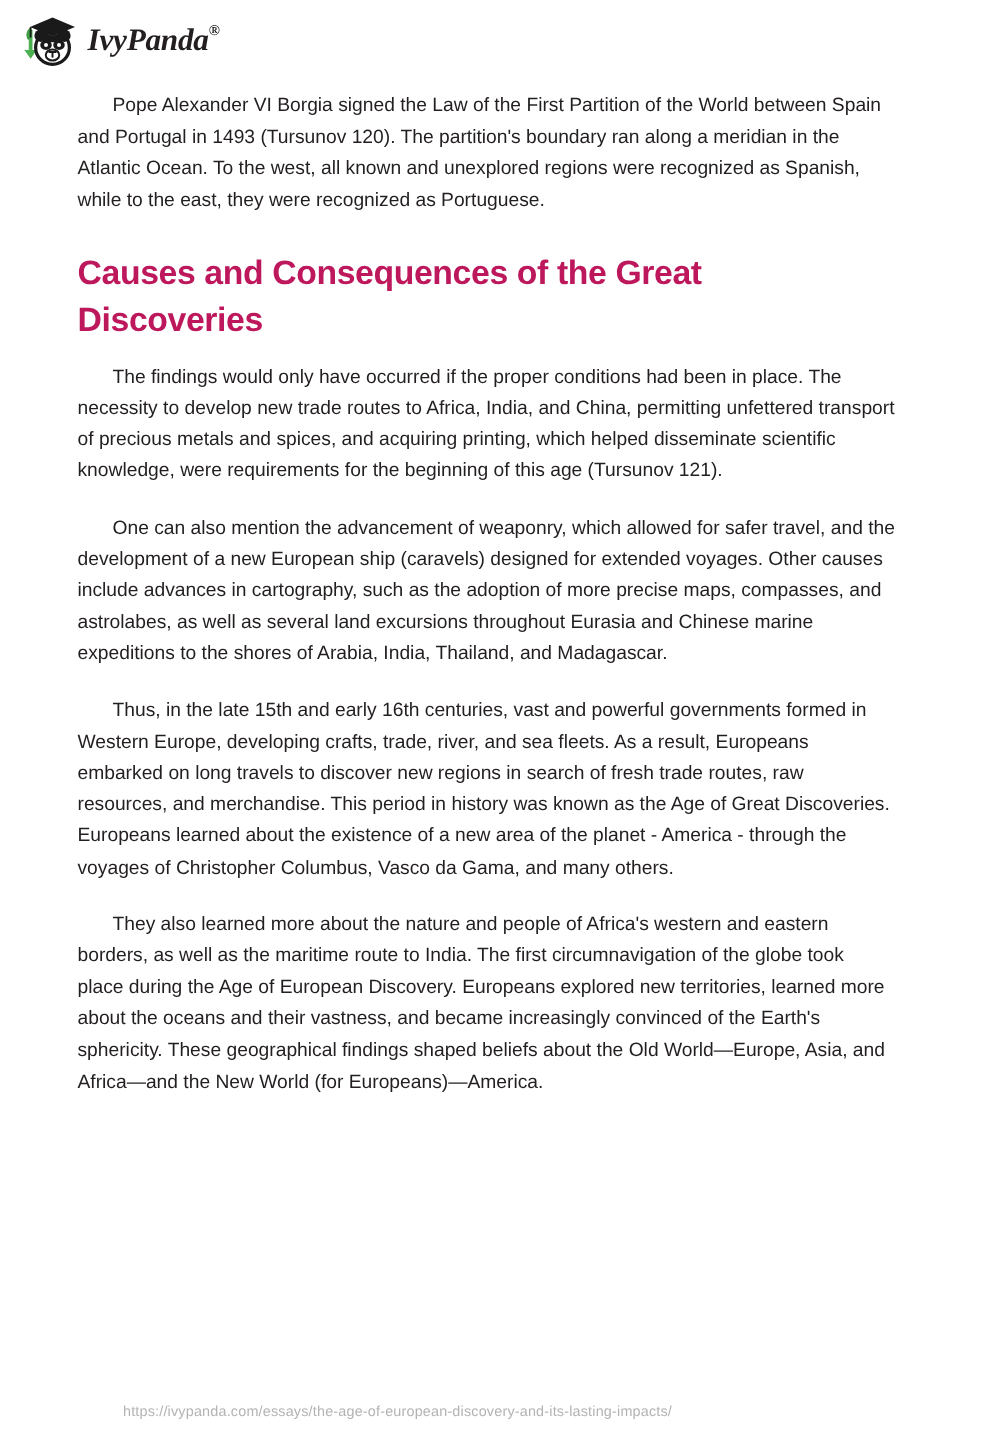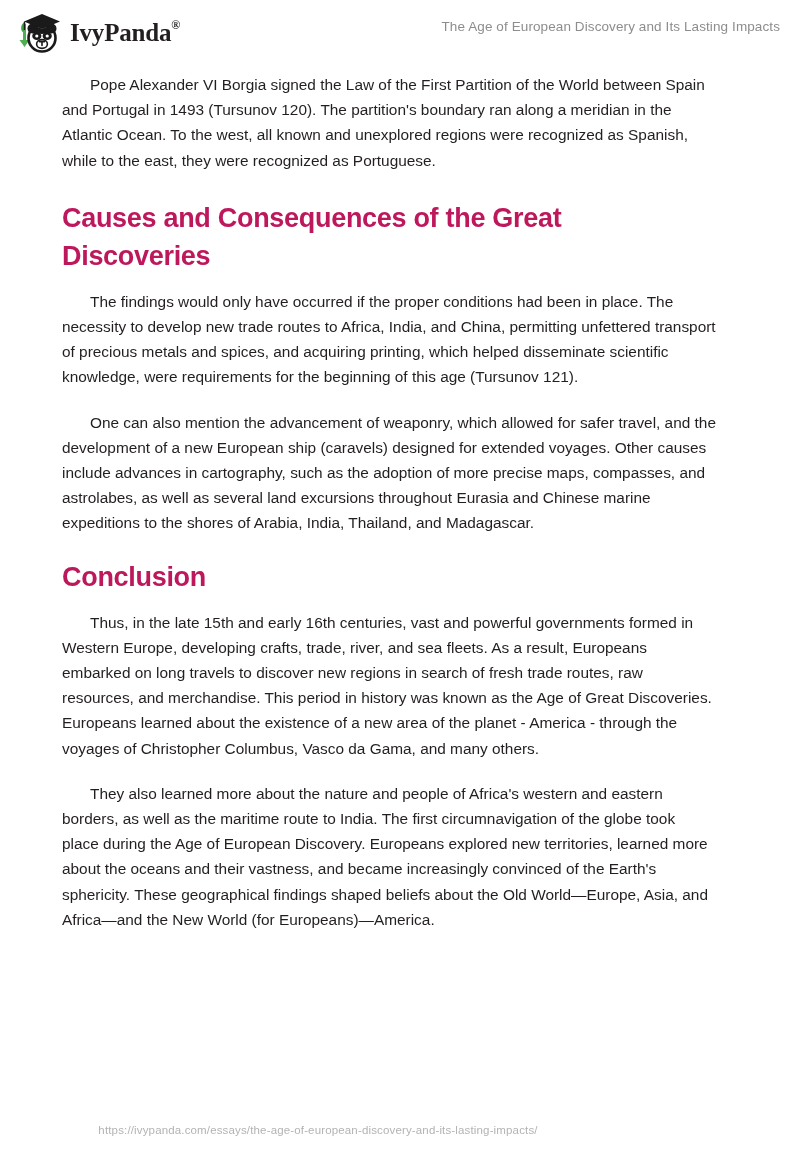--- a/index.html
+++ b/index.html
@@ -16,20 +16,21 @@
     overflow: hidden;
   }
 
   
   .page-header {
     position: absolute;
     top: 0;
     left: 0;
     width: 800px;
     height: 62px;
+    font-style: italic;
   }
   .brand {
     position: absolute;
     left: 14px;
     top: 10px;
     display: flex;
     align-items: center;
     height: 44px;
   }
   .brand-logo {
@@ -133,34 +134,32 @@
         <path d="M25.4 32.6 L30.6 32.6 M28 32.6 L28 36.4" stroke="#1a1a1a" stroke-width="1.6" stroke-linecap="round"></path>
 
         <path d="M28 5 L46 12.5 L28 20 L10 12.5 Z" fill="#1a1a1a"></path>
         <path d="M19 16 L19 23 C19 25.5, 37 25.5, 37 23 L37 16 L28 19.8 Z" fill="#1a1a1a"></path>
         <path d="M10.5 12.6 L10.5 21" stroke="#1a1a1a" stroke-width="1.4"></path>
       </svg>
     </span>
     <span class="brand-wordmark"><span>IvyPanda</span><span class="brand-reg">®</span></span>
   </div>
 
-  <div class="header-title">The Age of European Discovery and Its Lasting Impacts</div>
 </div>
 
 <div class="doc-body">
 
   <p>Pope Alexander VI Borgia signed the Law of the First Partition of the World between Spain and Portugal in 1493 (Tursunov 120). The partition's boundary ran along a meridian in the Atlantic Ocean. To the west, all known and unexplored regions were recognized as Spanish, while to the east, they were recognized as Portuguese.</p>
 
   <h2>Causes and Consequences of the Great Discoveries</h2>
 
   <p>The findings would only have occurred if the proper conditions had been in place. The necessity to develop new trade routes to Africa, India, and China, permitting unfettered transport of precious metals and spices, and acquiring printing, which helped disseminate scientific knowledge, were requirements for the beginning of this age (Tursunov 121).</p>
 
   <p>One can also mention the advancement of weaponry, which allowed for safer travel, and the development of a new European ship (caravels) designed for extended voyages. Other causes include advances in cartography, such as the adoption of more precise maps, compasses, and astrolabes, as well as several land excursions throughout Eurasia and Chinese marine expeditions to the shores of Arabia, India, Thailand, and Madagascar.</p>
 
-  <h2 class="tight-top">Conclusion</h2>
 
   <p>Thus, in the late 15th and early 16th centuries, vast and powerful governments formed in Western Europe, developing crafts, trade, river, and sea fleets. As a result, Europeans embarked on long travels to discover new regions in search of fresh trade routes, raw resources, and merchandise. This period in history was known as the Age of Great Discoveries. Europeans learned about the existence of a new area of the planet - America - through the voyages of Christopher Columbus, Vasco da Gama, and many others.</p>
 
   <p>They also learned more about the nature and people of Africa's western and eastern borders, as well as the maritime route to India. The first circumnavigation of the globe took place during the Age of European Discovery. Europeans explored new territories, learned more about the oceans and their vastness, and became increasingly convinced of the Earth's sphericity. These geographical findings shaped beliefs about the Old World—Europe, Asia, and Africa—and the New World (for Europeans)—America.</p>
 
 </div>
 
 <div class="page-footer">
   <span class="footer-url">https://ivypanda.com/essays/the-age-of-european-discovery-and-its-lasting-impacts/</span>
 </div>

